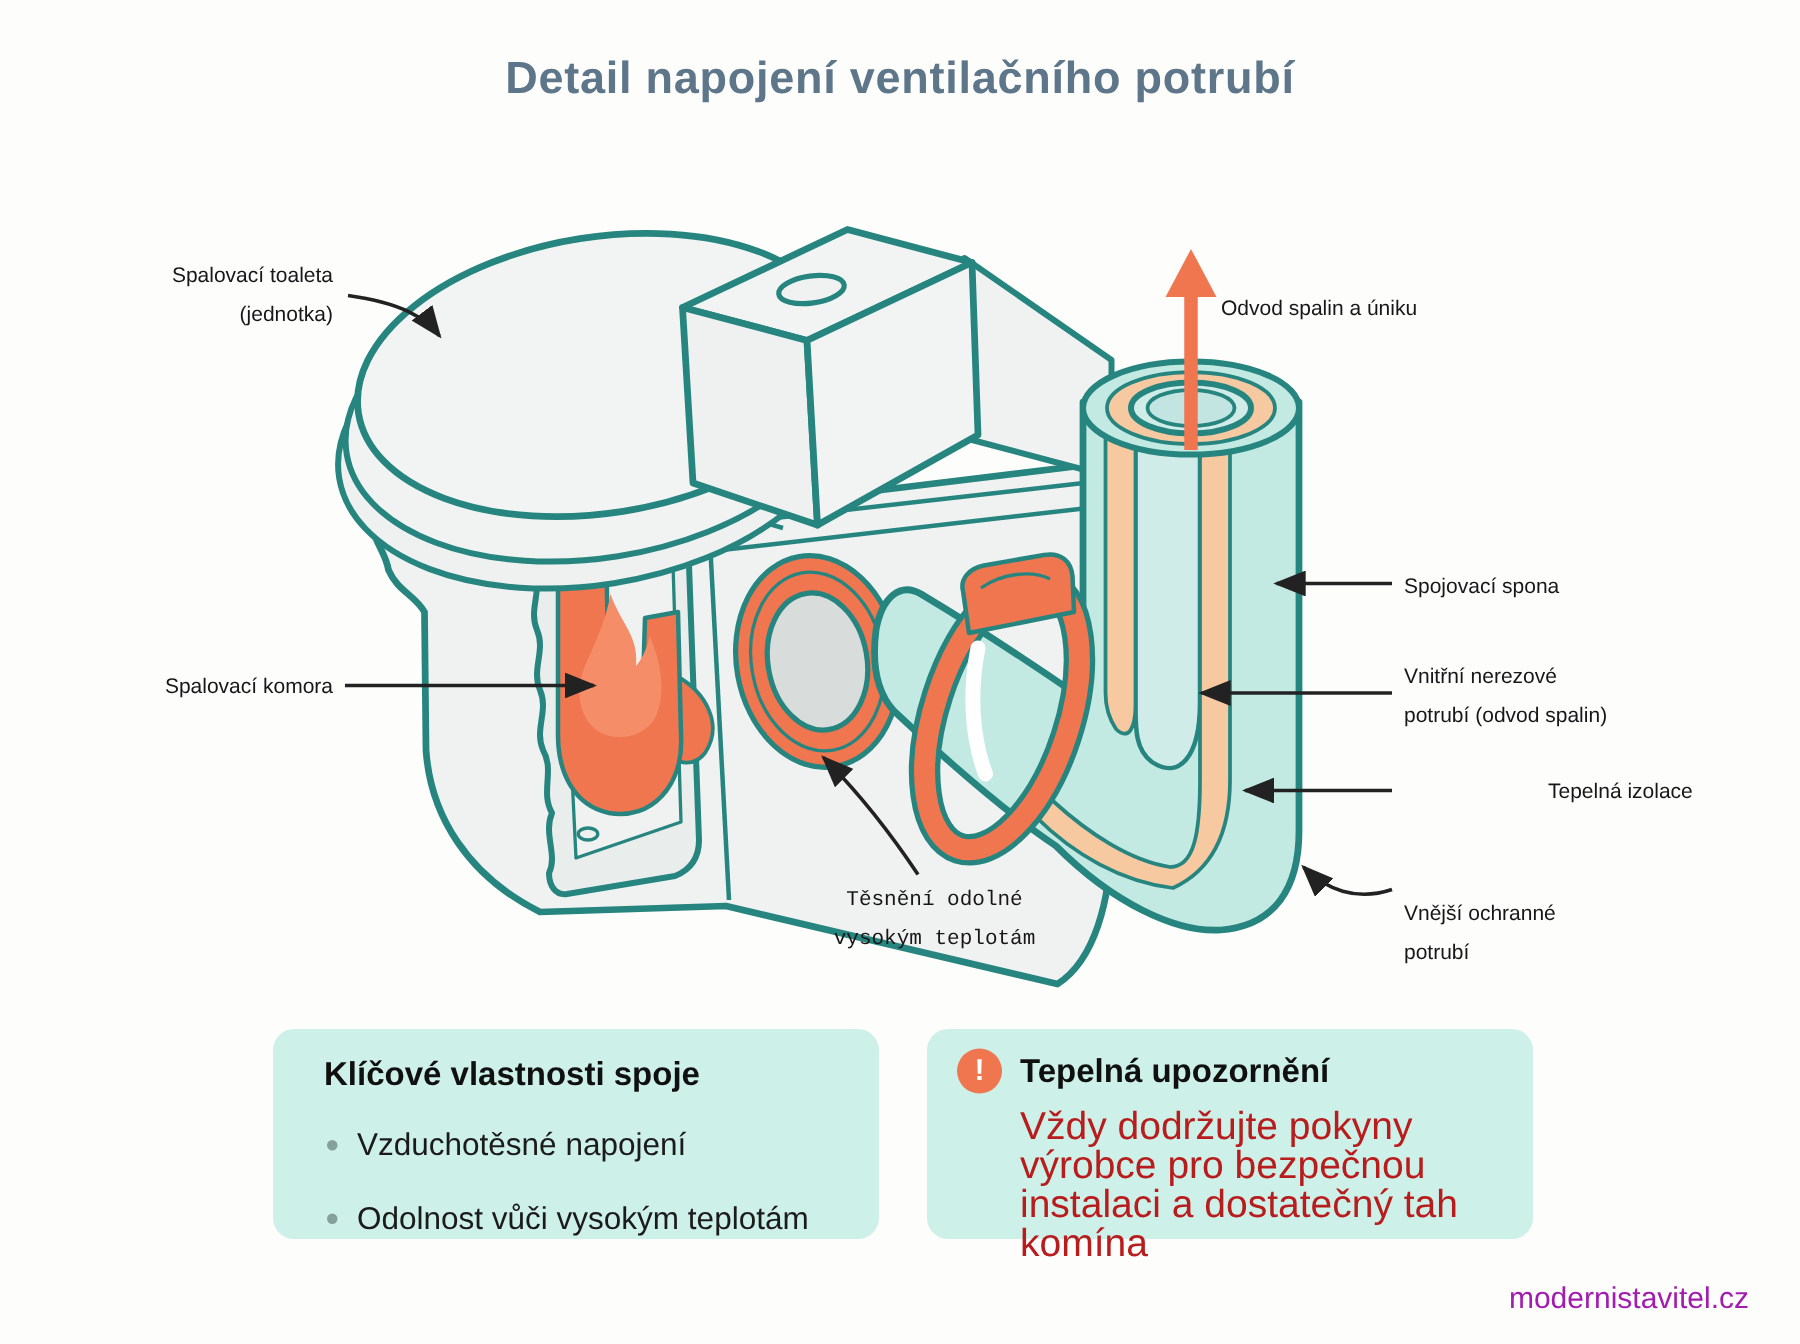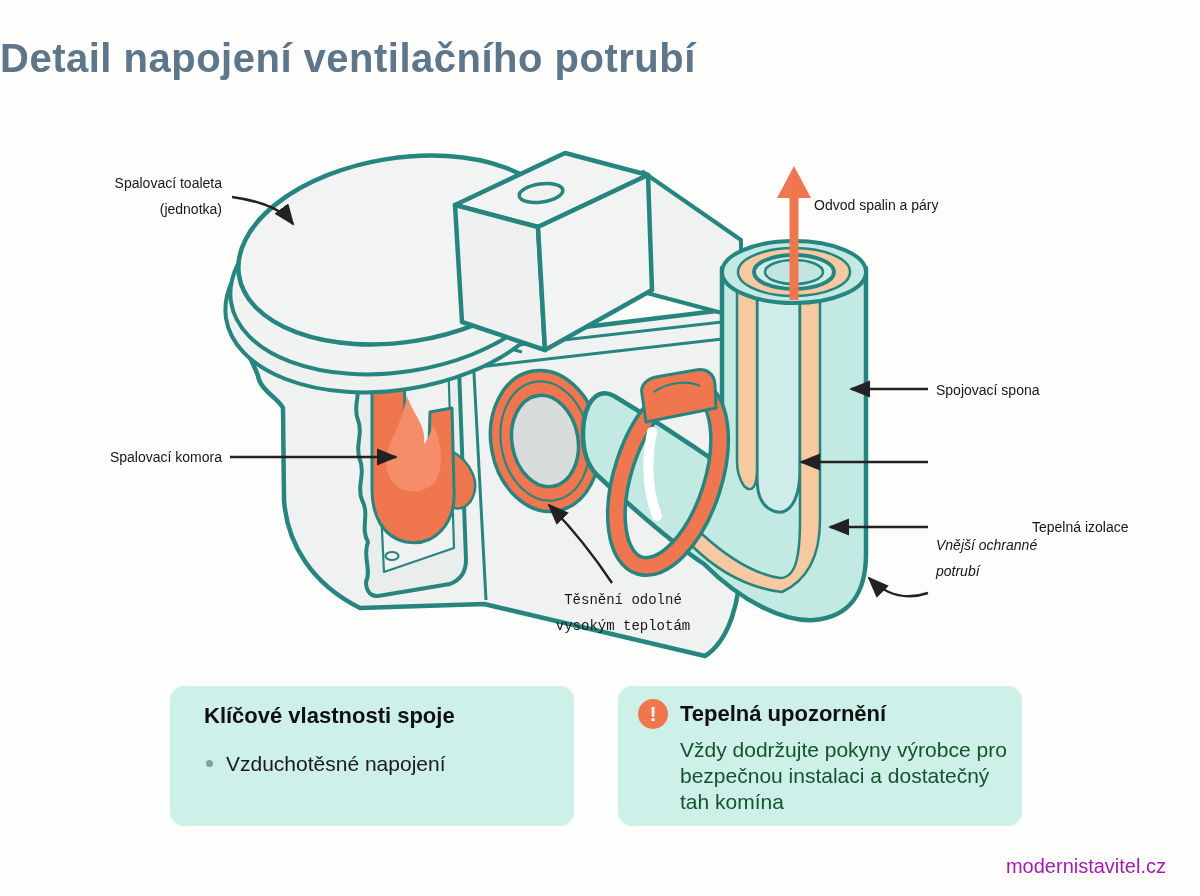--- a/index.html
+++ b/index.html
@@ -1,56 +1,56 @@
 <!DOCTYPE html>
 <html><head>
 <meta charset="utf-8">
 <style>
   html,body{margin:0;padding:0;background:#fff;}
   .canvas{
     position:relative;width:1200px;height:896px;background:#fdfdfc;overflow:hidden;
     font-family:"Liberation Sans", sans-serif;color:#1b1b1b;
   }
   .title{
-    position:absolute;top:36px;left:0;right:0;
-    font-size:40px;font-weight:bold;color:#5e7689;letter-spacing:.5px;
+    position:absolute;top:36px;left:0;right:0;text-align:center;
+    font-size:30px;font-weight:bold;color:#5e7689;letter-spacing:.5px;
   }
   svg.scene{position:absolute;left:0;top:0;}
   .lbl{
     position:absolute;font-size:14px;line-height:26px;color:#171717;white-space:pre-line;
   }
   .lbl.right{text-align:right;}
   .lbl.center{text-align:center;font-family:Liberation Mono, monospace;}
   #lbl-toilet{right:978px;top:170px;}
   #lbl-komora{right:978px;top:444px;}
   #lbl-odvod{left:814px;top:192px;}
   #lbl-spona{left:936px;top:377px;}
   #lbl-vnitrni{left:936px;top:437px;width:236px;}
   #lbl-izolace{left:988px;top:514px;margin-left:44px;}
-  #lbl-vnejsi{left:936px;top:532px;width:200px;font-style:italic;}
+  #lbl-vnejsi{left:936px;top:595px;width:200px;}
   #lbl-tesneni{left:516px;top:587px;width:214px;}
   .info-box{
     position:absolute;top:686px;width:404px;height:140px;background:#cdf0e8;
     border-radius:14px;box-sizing:border-box;
   }
-  #box-features{left:170px;padding:15px 20px 0 34px;}
+  #box-features{left:182px;padding:15px 20px 0 34px;}
   #box-warning{left:618px;padding:13px 20px 0 20px;}
   .box-heading{font-size:22px;font-weight:bold;color:#101010;margin:2px 0 8px 0;}
   .feature-list{list-style:none;margin:0;padding:0;font-size:21px;line-height:29px;}
   .feature-list li{position:relative;padding-left:22px;margin-top:20px;}
   .feature-list li::before{
     content:"";position:absolute;left:2px;top:11px;width:7px;height:7px;border-radius:50%;
     background:#86a09c;
   }
   .warn-head-row{display:flex;align-items:center;gap:12px;}
   .warn-icon{
     width:30px;height:30px;border-radius:50%;background:#f0764f;color:#fff;flex:0 0 30px;
     font-size:20px;font-weight:bold;display:flex;align-items:center;justify-content:center;
   }
-  .warn-body{margin:8px 0 0 42px;width:335px;font-size:21px;line-height:26px;color:#14532d;}
+  .warn-body{margin:8px 0 0 42px;width:335px;font-size:26px;line-height:26px;color:#b91c1c;}
   .watermark{position:absolute;right:34px;top:855px;font-size:20px;color:#a21caf;}
 </style>
 </head>
 <body>
 
 <div class="canvas">
 
   <div class="title">Detail napojení ventilačního potrubí</div>
 
   <svg class="scene" width="1200" height="896" viewBox="0 0 1200 896">
@@ -148,30 +148,33 @@
       <path d="M928,527 L830,527" marker-end="url(#ah)"></path>
       <path d="M928,593 C904,601 884,593 869,578" marker-end="url(#ah)"></path>
     </g>
   </svg>
 
   <div class="lbl right" id="lbl-toilet">Spalovací toaleta
 (jednotka)</div>
   <div class="lbl right" id="lbl-komora">Spalovací komora</div>
   <div class="lbl center" id="lbl-tesneni">Těsnění odolné
 vysokým teplotám</div>
-  <div class="lbl" id="lbl-odvod">Odvod spalin a páry</div>
+  <div class="lbl" id="lbl-odvod">Odvod spalin a úniku</div>
   <div class="lbl" id="lbl-spona">Spojovací spona</div>
+  <div class="lbl" id="lbl-vnitrni">Vnitřní nerezové
+potrubí (odvod spalin)</div>
   <div class="lbl" id="lbl-izolace">Tepelná izolace</div>
   <div class="lbl" id="lbl-vnejsi">Vnější ochranné
 potrubí</div>
 
   <div class="info-box" id="box-features">
     <div class="box-heading">Klíčové vlastnosti spoje</div>
     <ul class="feature-list">
       <li>Vzduchotěsné napojení</li>
+      <li>Odolnost vůči vysokým teplotám</li>
     </ul>
   </div>
 
   <div class="info-box" id="box-warning">
     <div class="warn-head-row">
       <div class="warn-icon">!</div>
       <div class="box-heading" style="margin:0">Tepelná upozornění</div>
     </div>
     <div class="warn-body">Vždy dodržujte pokyny výrobce pro bezpečnou instalaci a dostatečný tah komína</div>
   </div>

